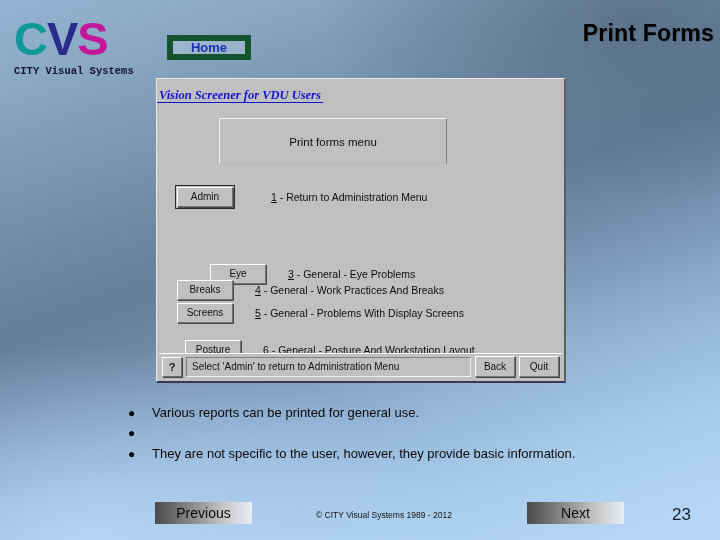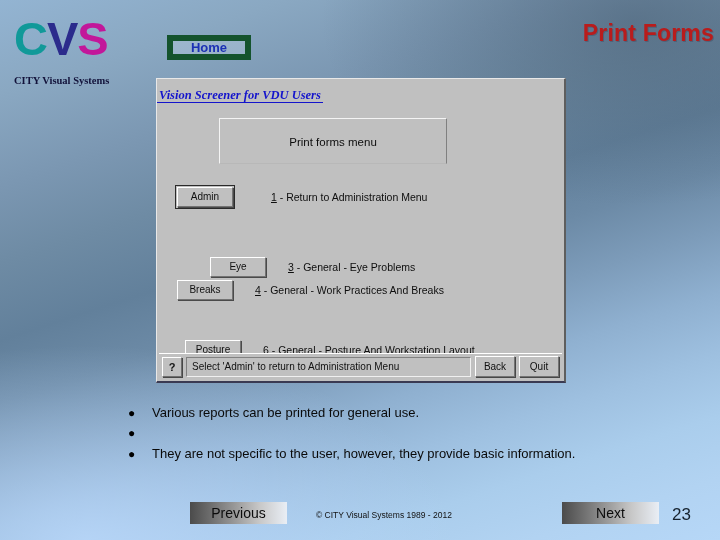--- a/index.html
+++ b/index.html
@@ -53,46 +53,46 @@
     font-weight: bold;
     font-size: 47px;
     line-height: 50px;
     letter-spacing: -1px;
     white-space: nowrap;
   }
   #logo .c { color: #119999; }
   #logo .v { color: #2b2b8c; }
   #logo .s { color: #c2179a; }
   #logo .tagline {
-    font-family: Liberation Serif, serif;
+    font-family: Liberation Mono, monospace;
     font-weight: bold;
     font-size: 10.5px;
     color: #12123a;
-    margin-top: 11px;
+    margin-top: 1px;
     white-space: nowrap;
   }
 
   
   #home-btn {
     left: 167px; top: 35px;
     width: 84px; height: 25px;
     border: 6px solid #14532d;
     background: rgba(190,208,226,0.38);
     color: #1b31b4;
     font-weight: bold;
     font-size: 13px;
     display: flex; align-items: center; justify-content: center;
     box-sizing: border-box;
     cursor: pointer;
   }
 
   
   #page-title {
     right: 6px; top: 20px;
-    color: #b91c1c;
+    color: #000000;
     font-size: 23px;
     font-weight: bold;
     letter-spacing: .2px;
     text-shadow: 1px 1px 0 rgba(40,40,60,0.25);
   }
 
   
   #app-window {
     left: 156px; top: 78px;
     width: 410px; height: 305px;
@@ -165,21 +165,21 @@
   .menu-row .desc {
     margin-left: 22px;
     font-size: 10.5px;
     color: #0e0e0e;
     white-space: nowrap;
   }
   .menu-row .desc u { text-decoration: underline; }
 
   #r0 { top: 107px; gap: 16px; }
   #r1 { top: 154px; }
-  #r2 { top: 177px; padding-left: 33px; }
+  #r2 { top: 184px; padding-left: 33px; }
   #r3 { top: 200px; }
   #r4 { top: 223px; }
   #r5 { top: 260px; margin-left: 8px; }
 
   
   #status-bar {
     position: absolute;
     left: 2px; right: 2px; bottom: 2px;
     height: 26px;
     background: #c0c0c0;
@@ -257,21 +257,20 @@
 
   
   .nav-btn {
     position: absolute;
     width: 97px; height: 22px;
     display: flex; align-items: center; justify-content: center;
     font-size: 14px;
     color: #0c0c0c;
     cursor: pointer;
     box-sizing: border-box;
-    margin-left: 35px;
   }
   #prev-btn {
     left: 155px; top: 502px;
     background: linear-gradient(90deg, #4b4b4b 0%, #6f6f6f 22%, #9c9c9c 48%, #c8c8c8 72%, #e9eef5 100%);
   }
   #next-btn {
     left: 527px; top: 502px;
     background: linear-gradient(90deg, #4b4b4b 0%, #6f6f6f 22%, #9c9c9c 48%, #c8c8c8 72%, #e9eef5 100%);
   }
   #copyright {
@@ -325,20 +324,26 @@
     <div class="desc"><u>3</u><span> - General - Eye Problems</span></div>
   </div>
 
   <div class="menu-row" id="r3">
     <div class="btn">
         <span>Breaks</span>
       </div>
     <div class="desc"><u>4</u><span> - General - Work Practices And Breaks</span></div>
   </div>
 
+  <div class="menu-row" id="r4">
+    <div class="btn">
+        <span>Screens</span>
+      </div>
+    <div class="desc"><u>5</u><span> - General - Problems With Display Screens</span></div>
+  </div>
 
   <div class="menu-row" id="r5">
     <div class="btn">
         <span>Posture</span>
       </div>
     <div class="desc"><u>6</u><span> - General - Posture And Workstation Layout</span></div>
   </div>
 
   <div id="status-bar">
     <div id="help-icon">

